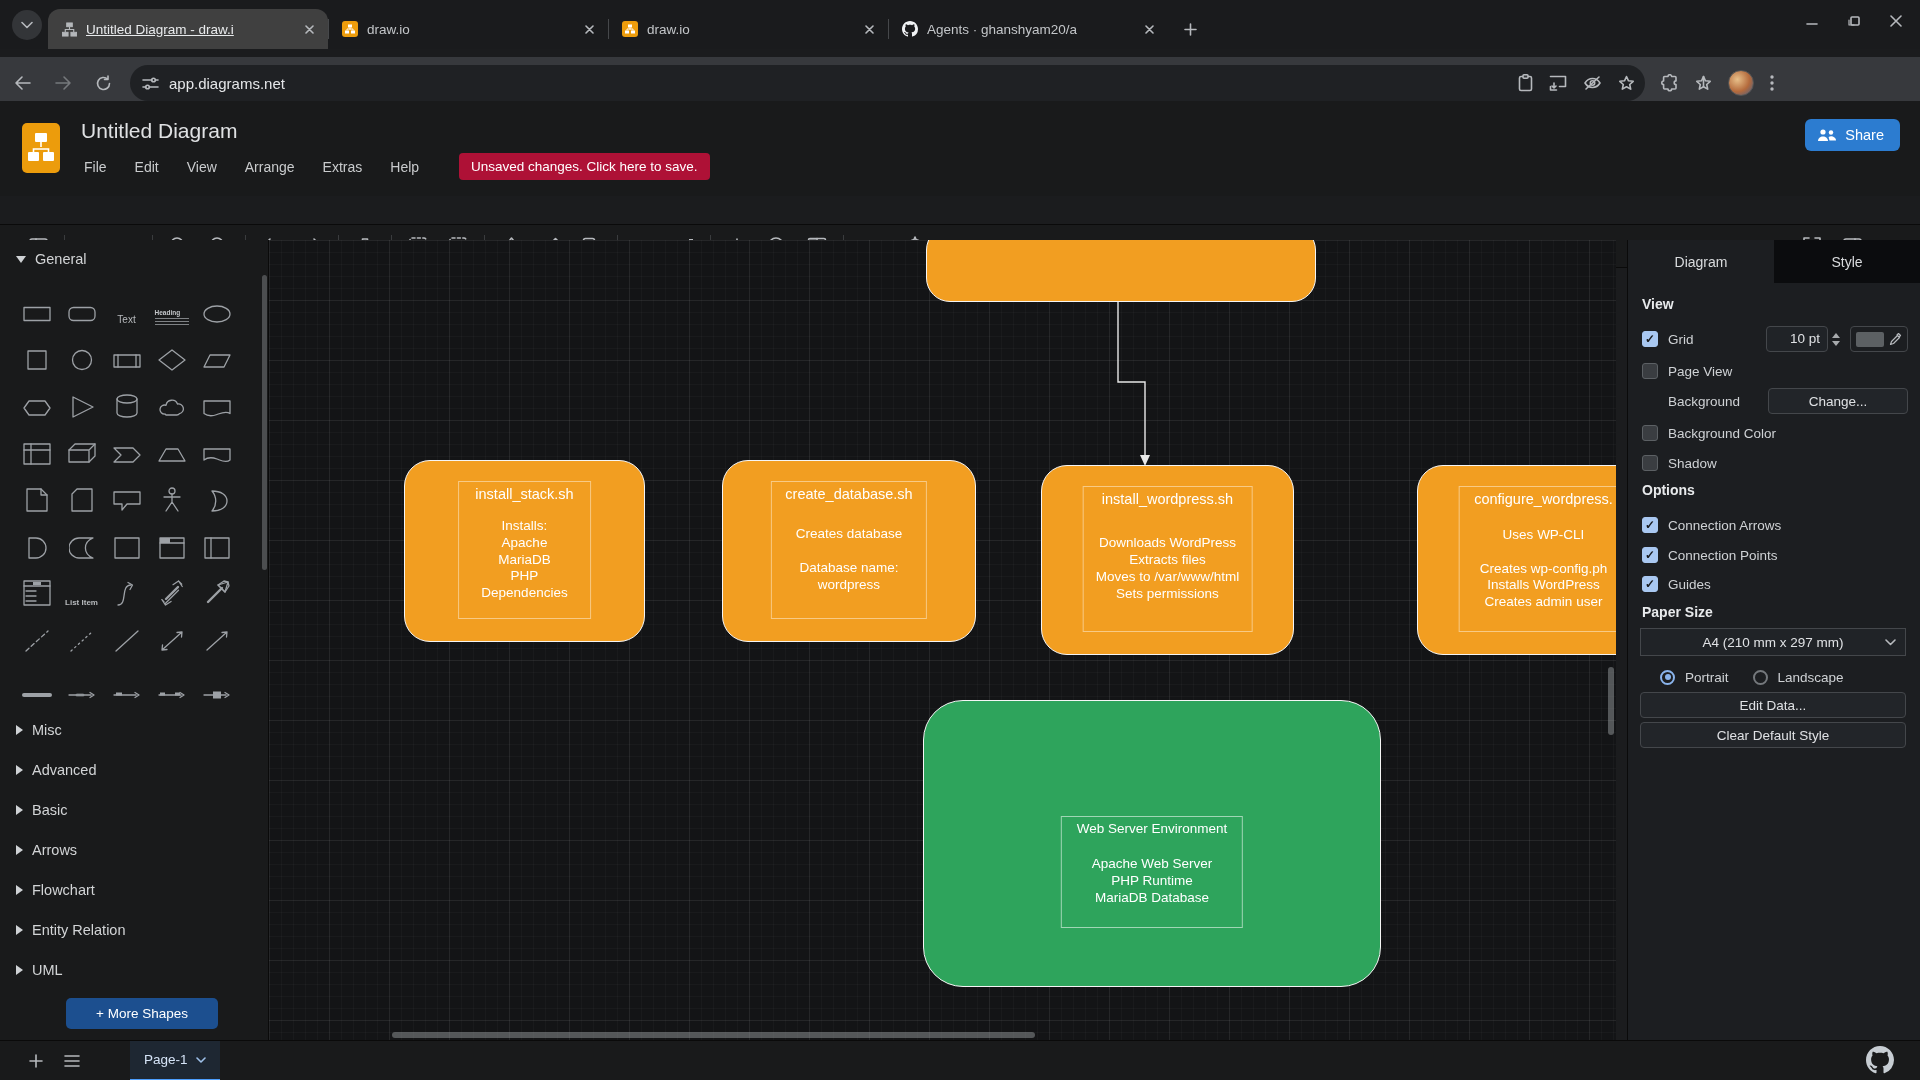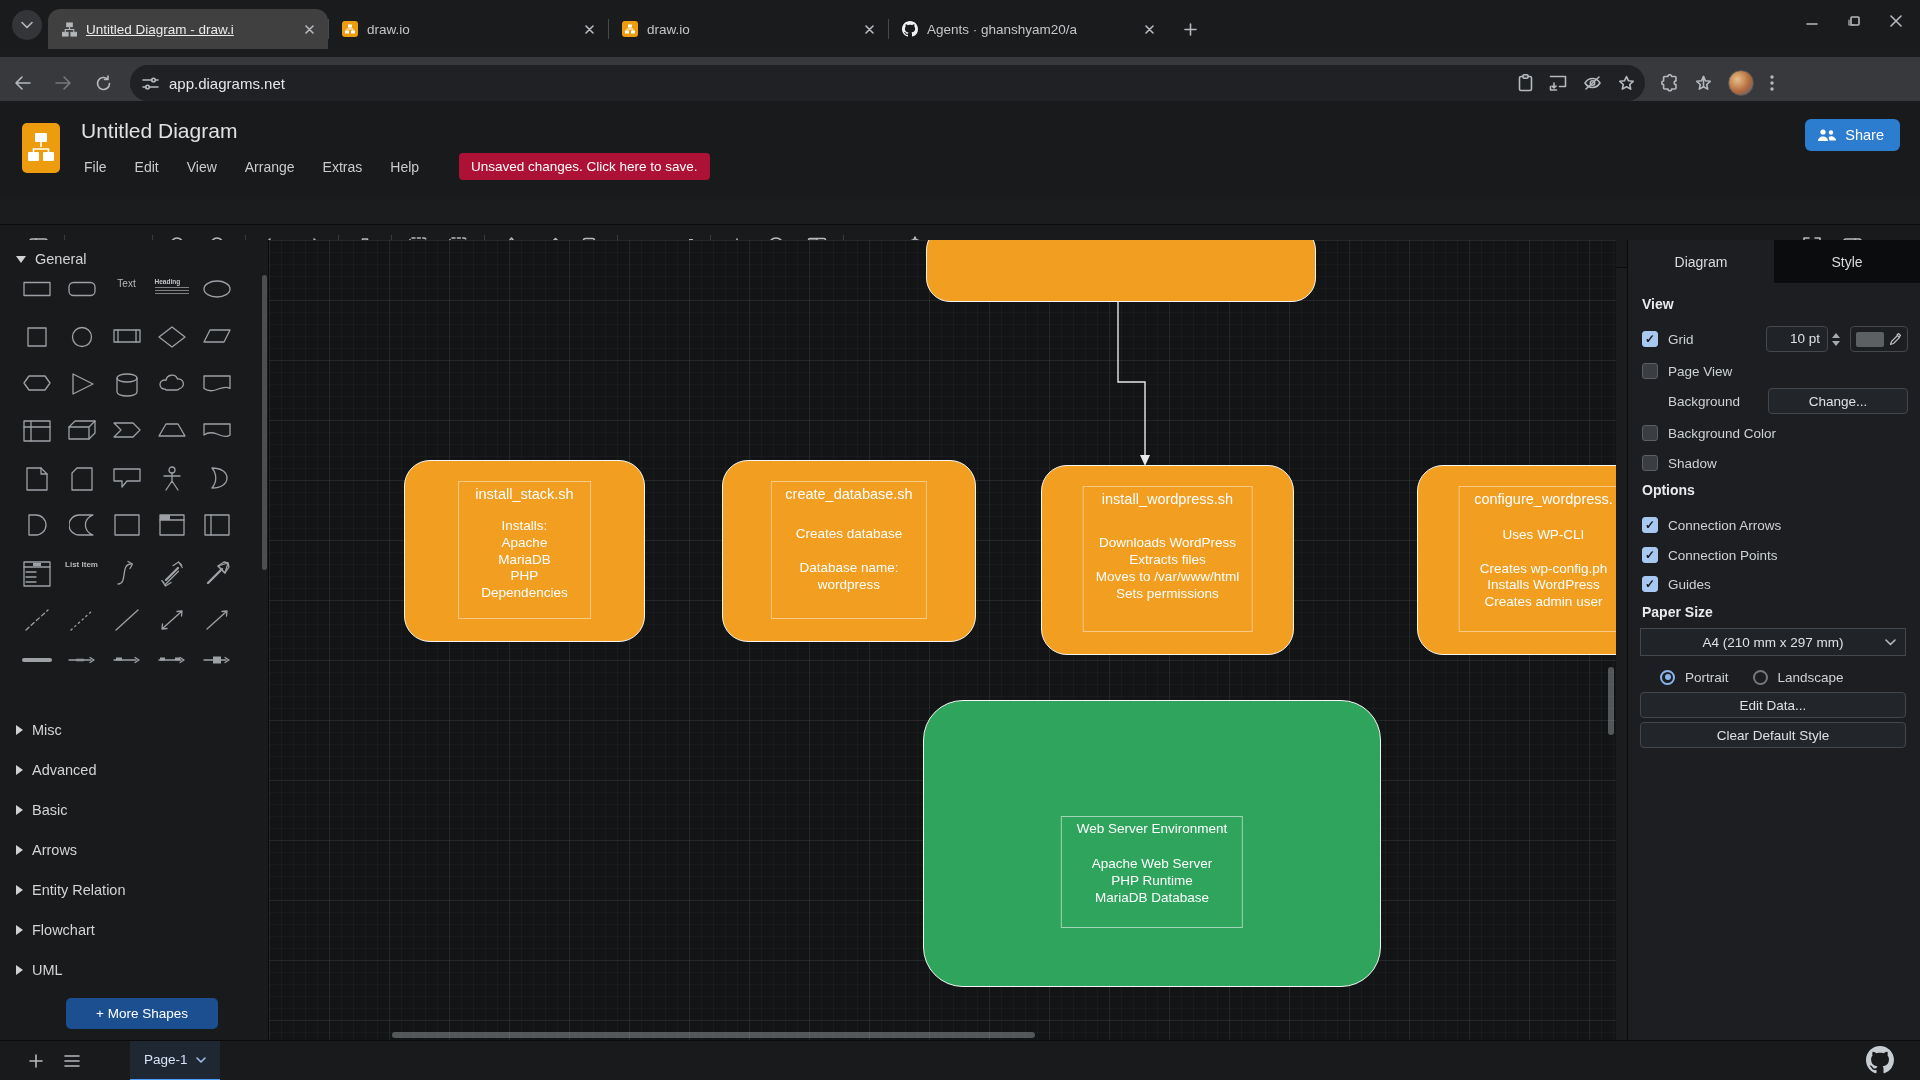--- a/index.html
+++ b/index.html
@@ -37,21 +37,21 @@
   
   .apptoolbar{position:absolute;left:0;top:196px;width:1920px;height:44px;background:#191a1b;border-top:1px solid #0a0a0a;border-bottom:1px solid #0a0a0a;display:flex;align-items:center;margin-top:28px;}
   .ti{width:40px;height:34px;display:flex;align-items:center;justify-content:center;border-radius:4px;}
   .tdiv{width:1px;height:22px;background:#3a3c3e;margin:0 6px;}
   .zoomctl{display:flex;align-items:center;gap:8px;color:#c9cbcd;font-size:14px;padding:0 14px;}
   .tright{position:absolute;right:8px;display:flex;align-items:center;}
   
   .sidebar{position:absolute;left:0;top:240px;width:269px;bottom:40px;background:#191a1b;border-right:1px solid #0a0a0a;overflow:hidden;}
   .sechead{display:flex;align-items:center;gap:9px;color:#d2d4d6;font-size:14.5px;height:34px;padding-left:16px;}
   .shapegrid{position:absolute;left:14px;top:38px;width:228px;display:grid;grid-template-columns:repeat(5,45px);grid-auto-rows:47px;}
-  .cell{display:flex;align-items:flex-start;justify-content:center;color:#9da1a6;}
+  .cell{display:flex;align-items:flex-end;justify-content:center;color:#9da1a6;}
   .tinytext{font-size:10px;color:#b7babd;}
   .headblock{width:34px;}
   .headblock b{display:block;font-size:6.5px;color:#c4c7ca;}
   .headblock i{display:block;height:1px;background:#7f8folder285;background:#7f8285;margin-top:2px;}
   .seclist{position:absolute;left:0;top:470px;width:100%;}
   .seclist .sechead{height:40px;}
   .moreshapes{position:absolute;left:66px;top:758px;width:152px;height:31px;background:#1c4f8f;border-radius:5px;color:#fff;font-size:13.5px;display:flex;align-items:center;justify-content:center;}
   .sidescroll{position:absolute;right:1px;top:35px;width:5px;height:295px;border-radius:3px;background:rgba(140,143,146,.45);}
   
   .canvas{position:absolute;left:269px;top:240px;width:1347px;bottom:40px;overflow:hidden;background-color:#131416;
@@ -730,27 +730,27 @@
       <div class="sechead">
           <svg width="7" height="10" viewBox="0 0 7 10">
             <polygon points="0,0 7,5 0,10" fill="#cfd2d5"></polygon>
           </svg>
           <span>Arrows</span>
         </div>
       <div class="sechead">
           <svg width="7" height="10" viewBox="0 0 7 10">
             <polygon points="0,0 7,5 0,10" fill="#cfd2d5"></polygon>
           </svg>
-          <span>Entity Relation</span>
+          <span>Flowchart</span>
         </div>
       <div class="sechead">
           <svg width="7" height="10" viewBox="0 0 7 10">
             <polygon points="0,0 7,5 0,10" fill="#cfd2d5"></polygon>
           </svg>
-          <span>Flowchart</span>
+          <span>Entity Relation</span>
         </div>
       <div class="sechead">
           <svg width="7" height="10" viewBox="0 0 7 10">
             <polygon points="0,0 7,5 0,10" fill="#cfd2d5"></polygon>
           </svg>
           <span>UML</span>
         </div>
     </div>
     <div class="moreshapes">+ More Shapes</div>
     <div class="sidescroll"></div>

